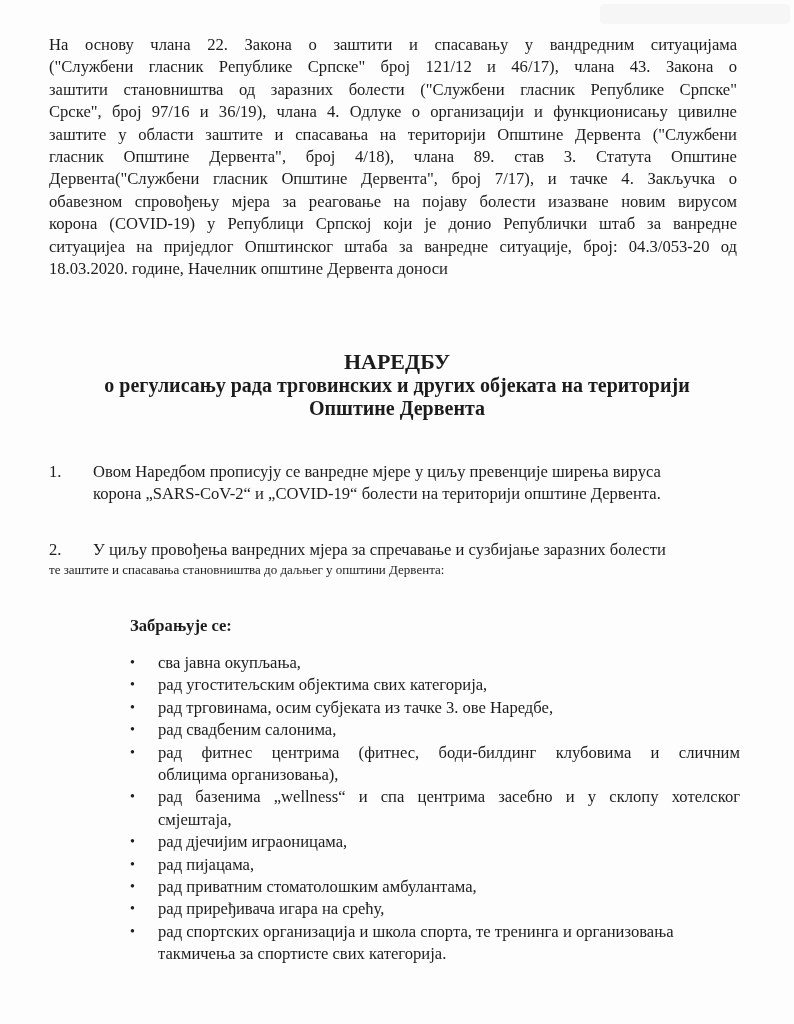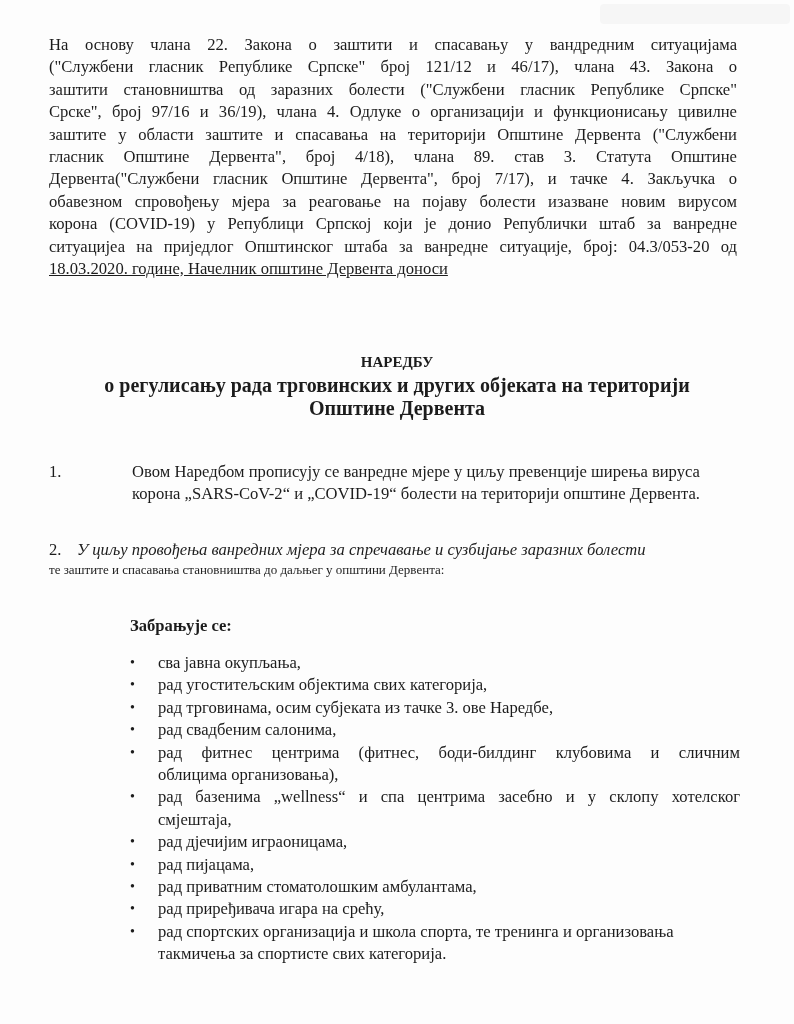--- a/index.html
+++ b/index.html
@@ -9,31 +9,31 @@
       font-family: "Liberation Serif", "DejaVu Serif", serif;
       color: #1c1c1c;
       position: relative;
     }
     .page { position: absolute; left: 0; top: 0; width: 794px; height: 1024px; }
     .preamble {
       position: absolute; left: 49px; top: 34px; width: 688px;
       font-size: 16.6px; line-height: 22.4px; text-align: justify;
     }
     .preamble .ln { display: block; text-align: justify; text-align-last: justify; white-space: nowrap; }
-    .preamble .ln.last { text-align-last: left; text-decoration: underline; }
+    .preamble .ln.last { text-align-last: left; }
     .title-block { position: absolute; left: 0; top: 350px; width: 794px; text-align: center; font-weight: bold; }
-    .title-block .t1 { font-size: 15px; line-height: 24px; }
+    .title-block .t1 { font-size: 22px; line-height: 24px; }
     .title-block .t2 { font-size: 20px; line-height: 23px; }
     .item { position: absolute; font-size: 16.6px; line-height: 22.4px; }
     .item .num { position: absolute; left: 0; }
     .item1 { left: 49px; top: 461px; width: 690px; }
     .item1 .text { position: absolute; left: 44px; width: 646px; }
-    .item1 .text .ln { display: block; white-space: nowrap; text-align: center; }
+    .item1 .text .ln { display: block; white-space: nowrap; }
     .item2 { left: 49px; top: 539px; width: 690px; }
-    .item2 .text { position: absolute; left: 28px; white-space: nowrap; font-style: italic; }
+    .item2 .text { position: absolute; left: 44px; white-space: nowrap; }
     .item2-cont { position: absolute; left: 49px; top: 559px; font-size: 13px; line-height: 22.4px; white-space: nowrap; }
     .forbidden-head { position: absolute; left: 130px; top: 616px; font-size: 16.6px; font-weight: bold; }
     .bullets { position: absolute; left: 128px; top: 652px; width: 612px; margin: 0; padding: 0; list-style: none; }
     .bullets li { position: relative; padding-left: 30px; font-size: 16.6px; line-height: 22.4px; text-align: justify; }
     .bullets li .dot { position: absolute; left: 2px; top: 0; font-size: 14px; }
     .bullets li .ln { display: block; white-space: nowrap; }
     .bullets li .ln.j { text-align-last: justify; }
     .faint { position: absolute; left: 600px; top: 4px; width: 190px; height: 20px; opacity: 0.06; background: #888; border-radius: 4px; }
   </style>
 </head>

